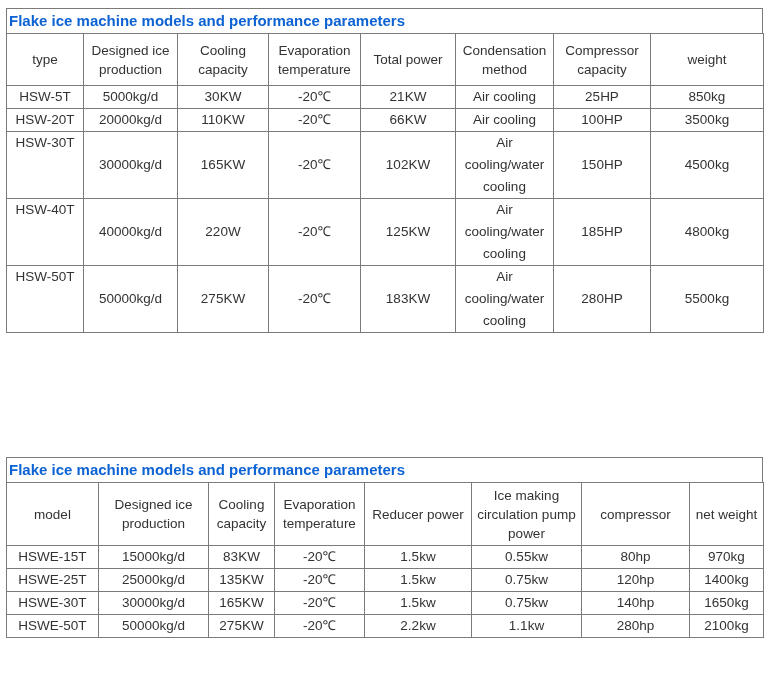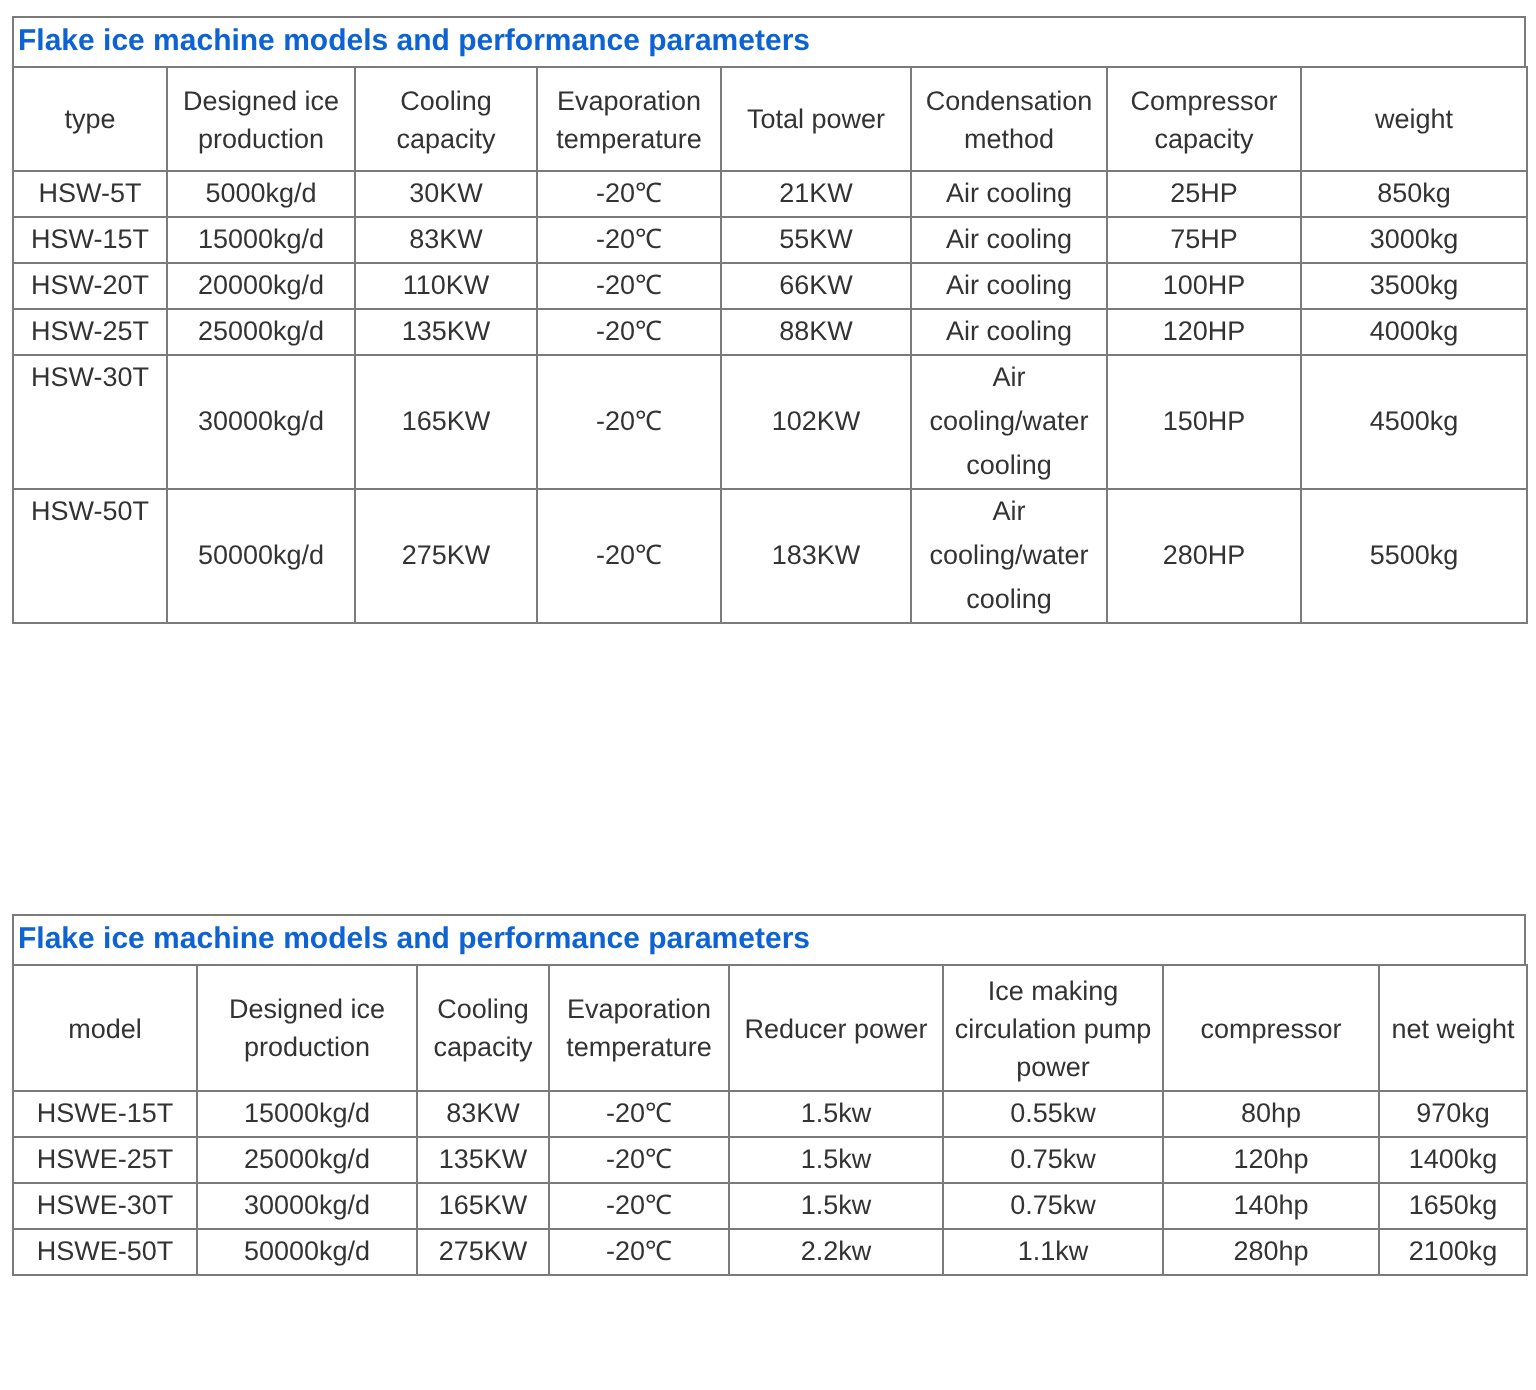--- a/index.html
+++ b/index.html
@@ -83,60 +83,52 @@
             <td>HSW-5T</td>
             <td>5000kg/d</td>
             <td>30KW</td>
             <td>-20℃</td>
             <td>21KW</td>
             <td>Air cooling</td>
             <td>25HP</td>
             <td>850kg</td>
           </tr>
           <tr>
-            <td>HSW-15T</td>
-            <td>15000kg/d</td>
-            <td>83KW</td>
-            <td>-20℃</td>
-            <td>55KW</td>
-            <td>Air cooling</td>
-            <td>75HP</td>
-            <td>3000kg</td>
-          </tr>
-          <tr>
             <td>HSW-20T</td>
             <td>20000kg/d</td>
             <td>110KW</td>
             <td>-20℃</td>
             <td>66KW</td>
             <td>Air cooling</td>
             <td>100HP</td>
             <td>3500kg</td>
-          </tr>
-          <tr>
-            <td>HSW-25T</td>
-            <td>25000kg/d</td>
-            <td>135KW</td>
-            <td>-20℃</td>
-            <td>88KW</td>
-            <td>Air cooling</td>
-            <td>120HP</td>
-            <td>4000kg</td>
           </tr>
           <tr>
             <td>HSW-30T</td>
             <td>30000kg/d</td>
             <td>165KW</td>
             <td>-20℃</td>
             <td>102KW</td>
             <td>Air
 cooling/water
 cooling</td>
             <td>150HP</td>
             <td>4500kg</td>
+          </tr>
+          <tr>
+            <td>HSW-40T</td>
+            <td>40000kg/d</td>
+            <td>220W</td>
+            <td>-20℃</td>
+            <td>125KW</td>
+            <td>Air
+cooling/water
+cooling</td>
+            <td>185HP</td>
+            <td>4800kg</td>
           </tr>
           <tr>
             <td>HSW-50T</td>
             <td>50000kg/d</td>
             <td>275KW</td>
             <td>-20℃</td>
             <td>183KW</td>
             <td>Air
 cooling/water
 cooling</td>

